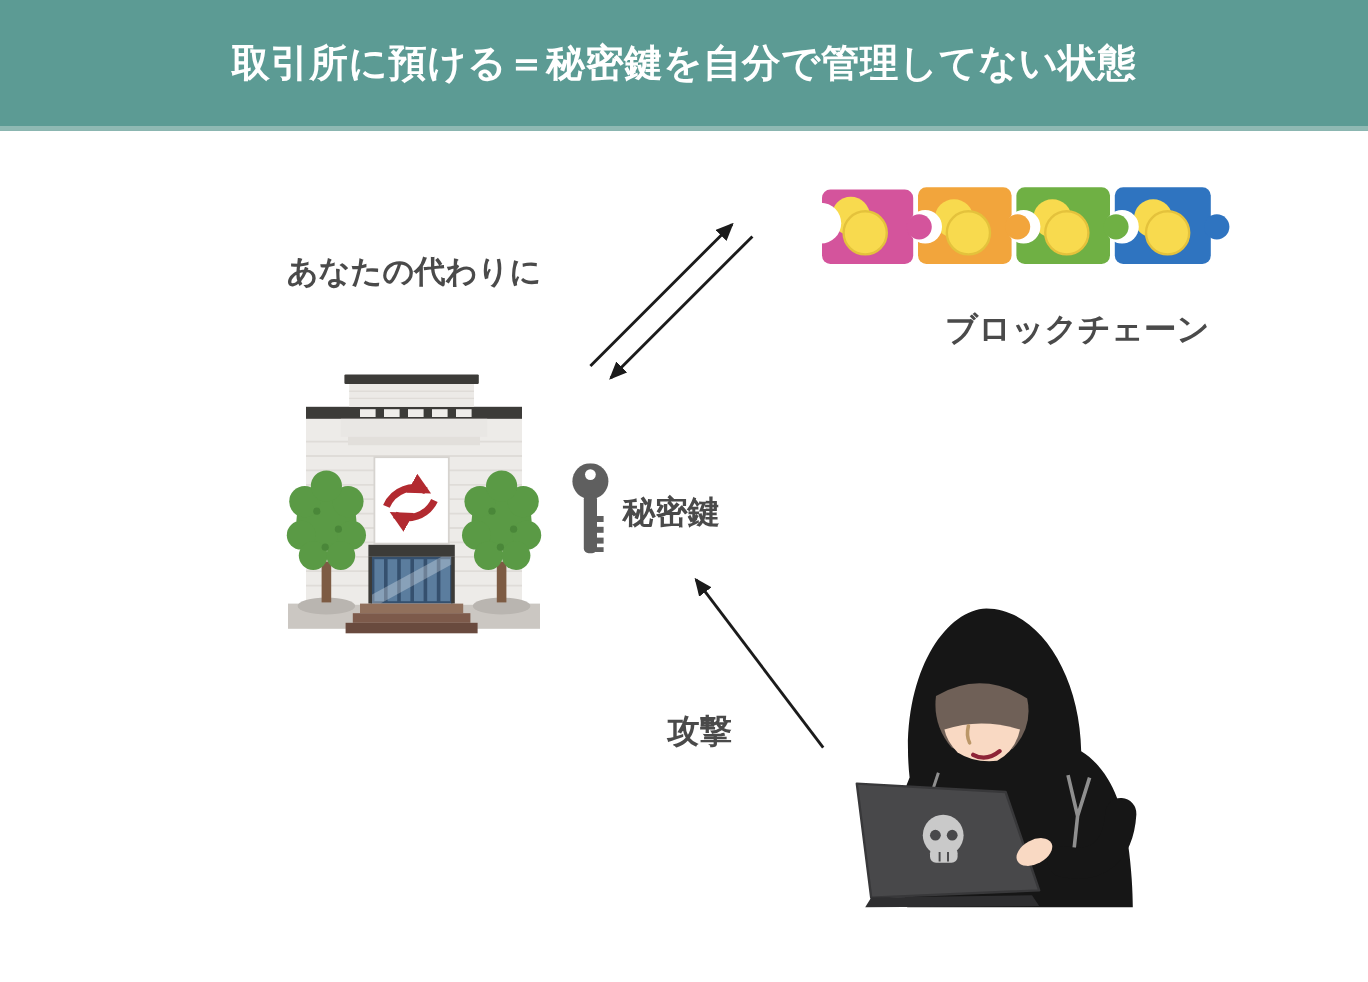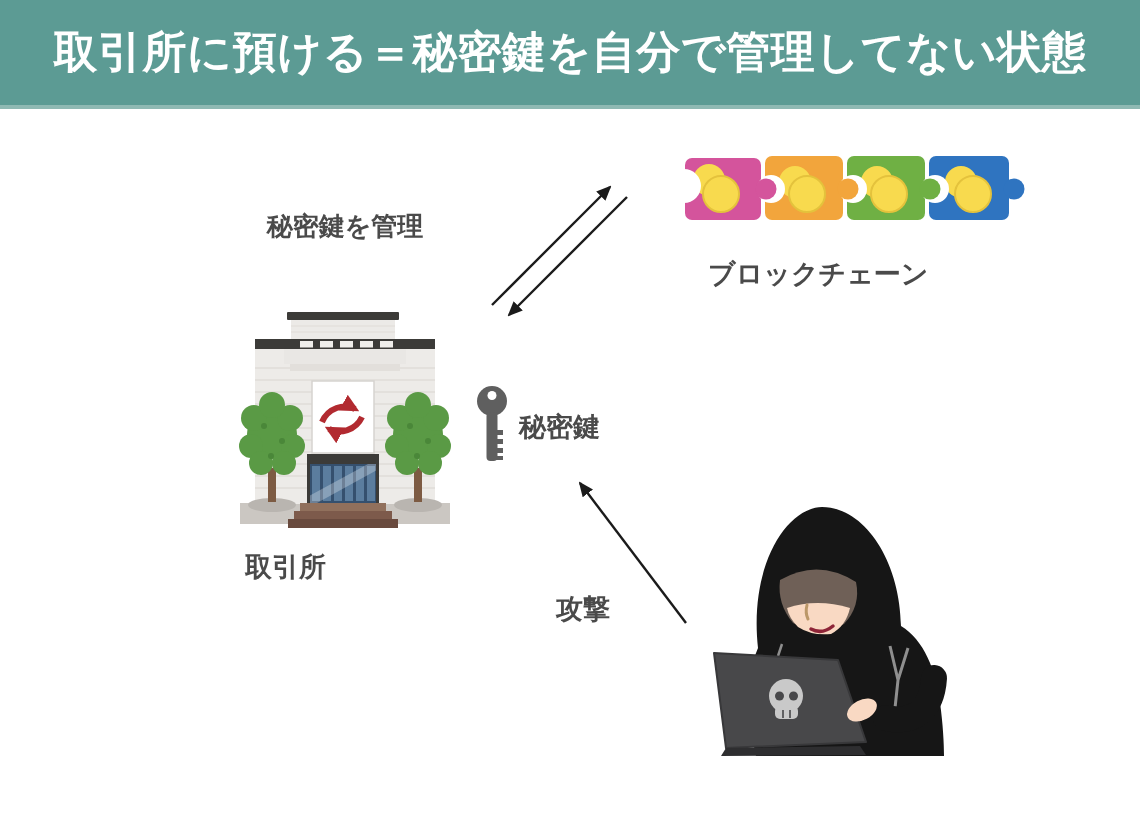--- a/index.html
+++ b/index.html
@@ -6,40 +6,40 @@
   .canvas{
     position:relative;width:1140px;height:818px;background:#ffffff;
     font-family:"Liberation Sans","DejaVu Sans",sans-serif;overflow:hidden;
   }
   .banner{
     position:absolute;left:0;top:0;width:1140px;height:105px;
     background:#5c9b94;border-bottom:4px solid #8fb9b3;
     display:flex;align-items:center;justify-content:center;
   }
   .banner h1{
-    margin:14px;color:#ffffff;font-size:44px;font-weight:700;letter-spacing:.5px;white-space:nowrap;
+    margin:14px;color:#ffffff;font-size:32px;font-weight:700;letter-spacing:.5px;white-space:nowrap;
   }
   .txt{position:absolute;color:#4a4a4a;font-weight:700;}
   .caption{left:195px;top:206px;width:300px;text-align:center;font-size:26px;line-height:40px;}
   .lbl{font-size:27px;white-space:nowrap;}
-  .lbl.center{text-align:left;}
+  .lbl.center{text-align:right;}
   .abs{position:absolute;}
   svg{display:block;}
 </style>
 </head>
 <body>
 
 <div class="canvas">
 
   <header class="banner">
     <h1>取引所に預ける＝秘密鍵を自分で管理してない状態</h1>
   </header>
 
   <div class="txt caption">
-    <div>秘密鍵を管理</div>
+    <div>あなたの代わりに</div>
   </div>
 
   <svg class="abs" style="left:683px;top:152px" width="342" height="80" viewBox="0 0 342 80">
 
     <rect x="2" y="6" width="76" height="62" rx="7" fill="#d4549c"></rect>
     <circle cx="26" cy="28" r="16" fill="#f8da4e"></circle>
     <circle cx="38" cy="42" r="18" stroke="#e4c23c" stroke-width="2" fill="#f8da4e"></circle>
     <circle cx="1" cy="34" r="17" fill="#ffffff"></circle>
 
     <rect x="82" y="4" width="78" height="64" rx="7" fill="#f2a53c"></rect>
@@ -170,21 +170,20 @@
         <circle cx="23" cy="157" r="12"></circle>
           <circle cx="46" cy="157" r="12"></circle>
       </g>
       <g fill="#4a8739">
         <circle cx="26" cy="120" r="3"></circle>
           <circle cx="44" cy="135" r="3"></circle>
           <circle cx="33" cy="150" r="3"></circle>
       </g>
     </g>
   </svg>
-  <div class="txt lbl center abs" style="left:245px;top:549px;width:200px">取引所</div>
 
   <svg class="abs" style="left:476px;top:386px" width="32" height="78" viewBox="0 0 32 78">
     <circle cx="16" cy="15" r="15" fill="#5f5f5f"></circle>
     <circle cx="16" cy="9.5" r="4.5" fill="#ffffff"></circle>
     <rect x="10.5" y="26" width="11" height="49" rx="4" fill="#5f5f5f"></rect>
     <rect x="20" y="44" width="7" height="5" fill="#5f5f5f"></rect>
     <rect x="20" y="53" width="7" height="5" fill="#5f5f5f"></rect>
     <rect x="20" y="62" width="7" height="5" fill="#5f5f5f"></rect>
     <rect x="20" y="70" width="7" height="4" fill="#5f5f5f"></rect>
   </svg>

